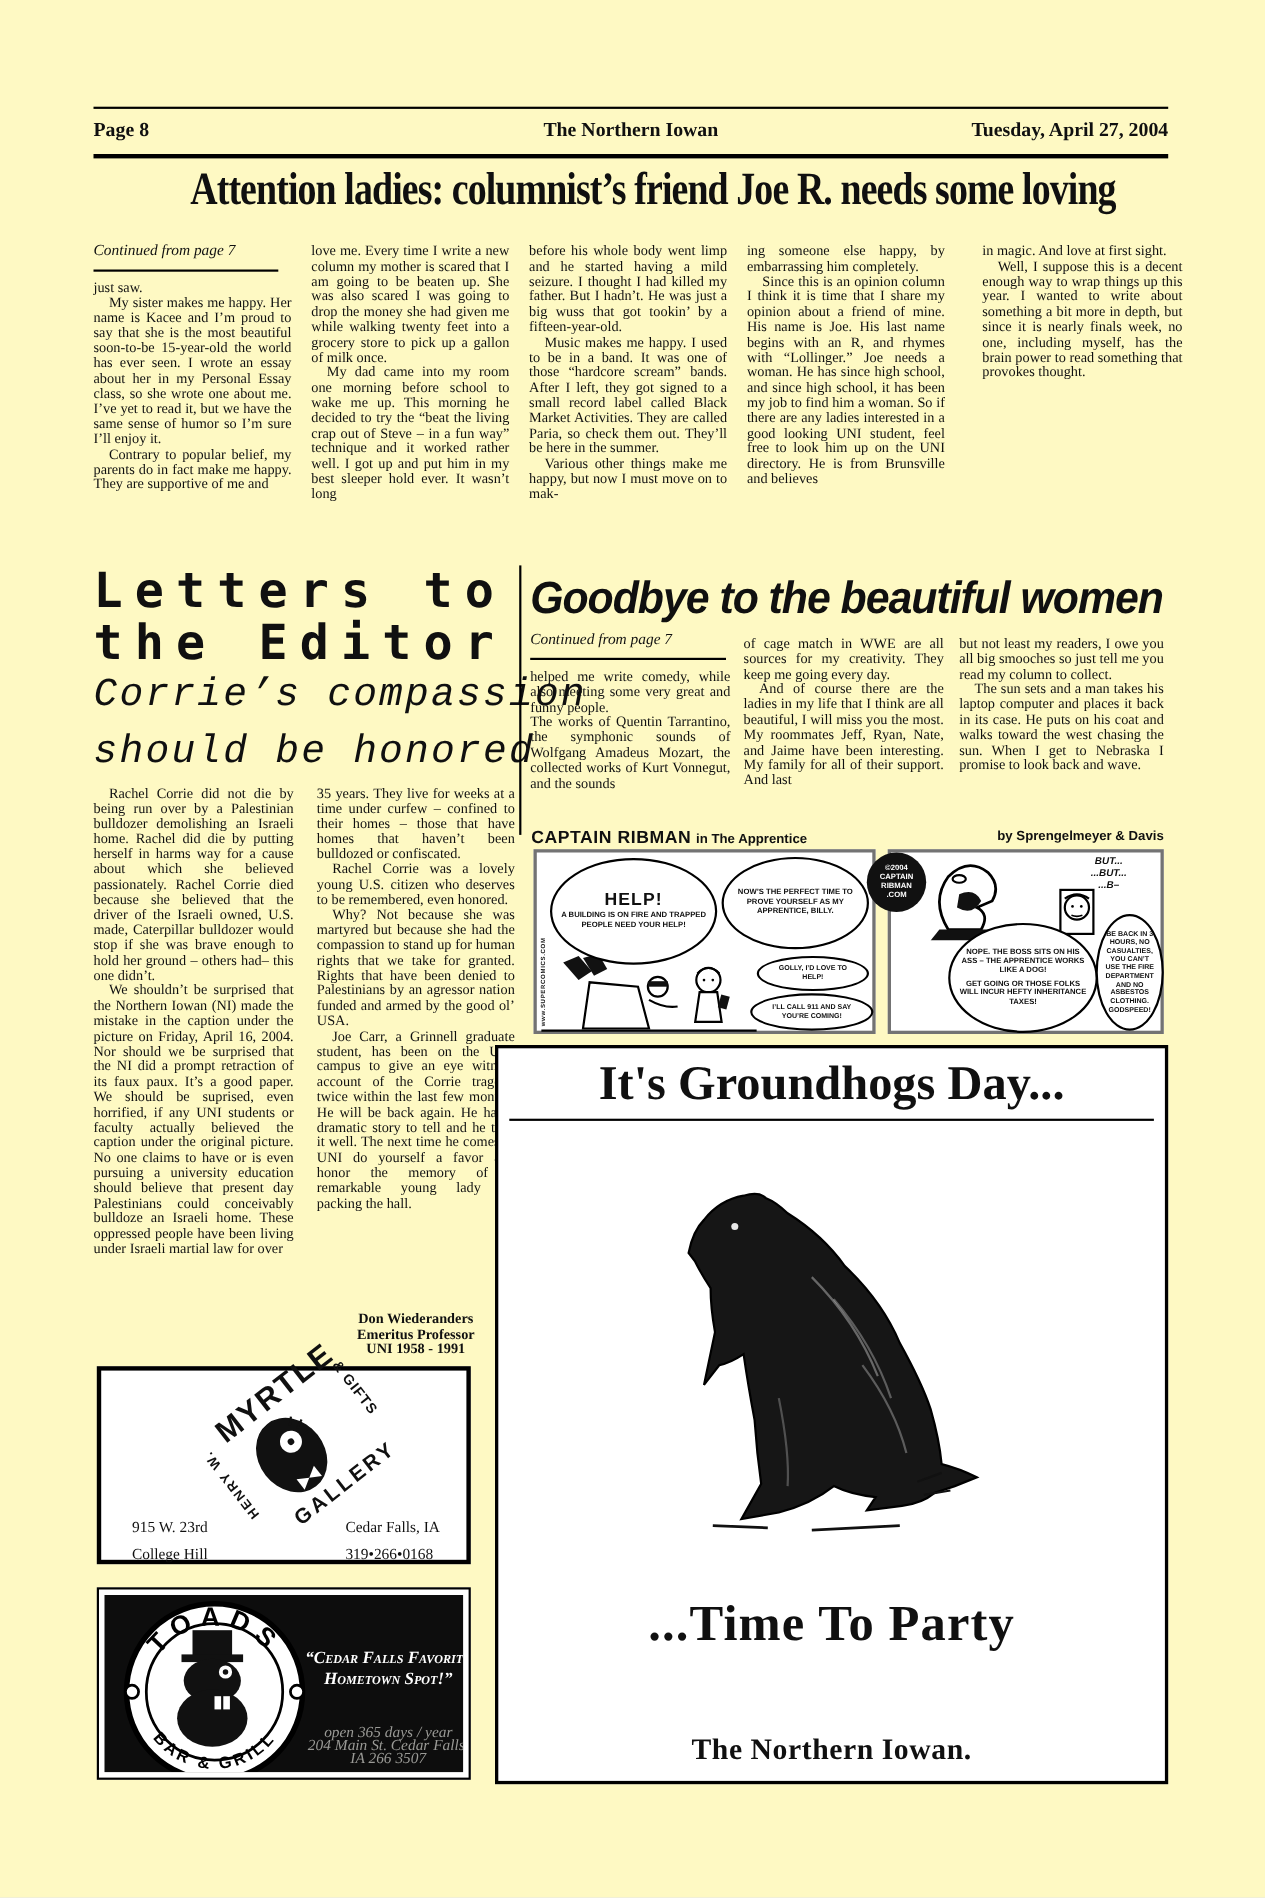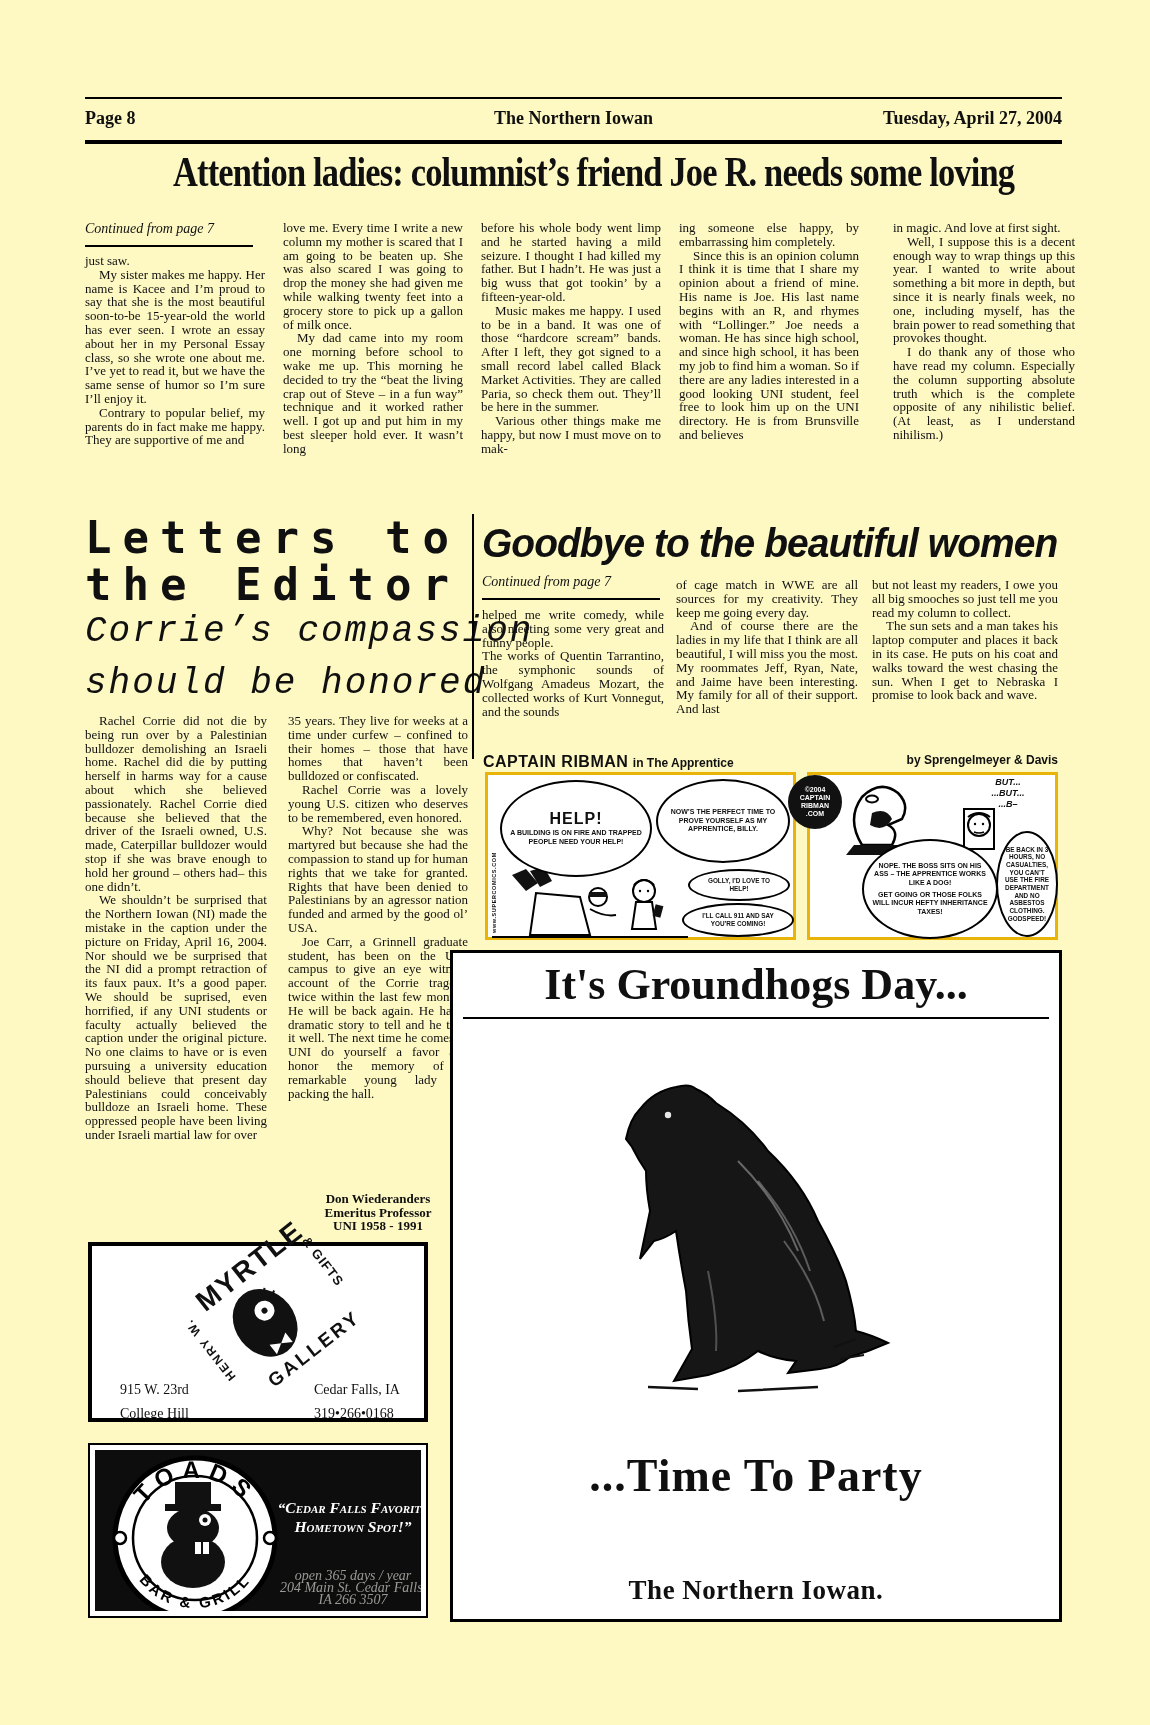--- a/index.html
+++ b/index.html
@@ -20,21 +20,21 @@
                  line-height:47px;letter-spacing:11px;white-space:nowrap;}
   .corrie{font-style:italic;font-size:36px;line-height:52px;letter-spacing:2px;white-space:nowrap;font-family:Liberation Mono, monospace;}
   .sig{font-weight:bold;font-size:13px;line-height:13.5px;text-align:center;}
   .goodbye-h{font-family:"Liberation Sans",sans-serif;font-weight:bold;font-style:italic;
              font-size:41px;letter-spacing:-1px;white-space:nowrap;transform:scaleX(.95);
              transform-origin:0 50%;}
   .comic-hdr{font-family:"Liberation Sans",sans-serif;font-weight:bold;}
   .comic-title{font-size:16px;letter-spacing:.5px;}
   .comic-ep{font-size:12px;}
   .comic-by{font-size:12px;float:right;}
-  .comic-panel{position:absolute;background:#fff;border:3px solid #eab308;box-sizing:border-box;overflow:visible;}
+  .comic-panel{position:absolute;background:#fff;border:3px solid #737373;box-sizing:border-box;overflow:visible;}
   .bubble{position:absolute;background:#fff;border:2px solid #000;border-radius:50%;
           display:flex;flex-direction:column;align-items:center;justify-content:center;
           text-align:center;font-family:"Liberation Sans",sans-serif;font-weight:bold;
           padding:3px 8px;box-sizing:border-box;z-index:2;}
   .fz7{font-size:7px;line-height:1.2;}
   .fz65{font-size:6.4px;line-height:1.2;}
   .help-big{font-size:16px;line-height:1;letter-spacing:1px;margin-bottom:2px;}
   .vsite{position:absolute;left:3px;top:158px;font:bold 5.5px "Liberation Sans",sans-serif;
          letter-spacing:.6px;transform:rotate(-90deg);transform-origin:0 0;white-space:nowrap;}
   .badge{position:absolute;left:-22px;top:0;width:54px;height:54px;background:#111;color:#fff;
@@ -89,21 +89,20 @@
       <p>Music makes me happy. I used to be in a band. It was one of those “hardcore scream” bands. After I left, they got signed to a small record label called Black Market Activities. They are called Paria, so check them out. They’ll be here in the summer.</p>
       <p>Various other things make me happy, but now I must move on to mak-</p>
     </div>
   <div class="abs col bodytext" style="left:679px;top:221px;width:180px;">
       <p>ing someone else happy, by embarrassing him completely.</p>
       <p>Since this is an opinion column I think it is time that I share my opinion about a friend of mine. His name is Joe. His last name begins with an R, and rhymes with “Lollinger.” Joe needs a woman. He has since high school, and since high school, it has been my job to find him a woman. So if there are any ladies interested in a good looking UNI student, feel free to look him up on the UNI directory. He is from Brunsville and believes</p>
     </div>
   <div class="abs col bodytext" style="left:877px;top:221px;width:182px;margin-left:16px;">
       <p>in magic. And love at first sight.</p>
       <p>Well, I suppose this is a decent enough way to wrap things up this year. I wanted to write about something a bit more in depth, but since it is nearly finals week, no one, including myself, has the brain power to read something that provokes thought.</p>
-      <p>I do thank any of those who have read my column. Especially the column supporting absolute truth which is the complete opposite of any nihilistic belief. (At least, as I understand nihilism.)</p>
     </div>
 
   <div class="abs letters-title" style="left:85px;top:514px;">Letters to</div>
   <div class="abs letters-title" style="left:85px;top:561px;">the Editor</div>
   <div class="abs corrie" style="left:85px;top:606px;">Corrie’s compassion</div>
   <div class="abs corrie" style="left:85px;top:658px;">should be honored</div>
   <div class="abs col bodytext indent-first" style="left:85px;top:714px;width:182px;">
       <p>Rachel Corrie did not die by being run over by a Palestinian bulldozer demolishing an Israeli home. Rachel did die by putting herself in harms way for a cause about which she believed passionately. Rachel Corrie died because she believed that the driver of the Israeli owned, U.S. made, Caterpillar bulldozer would stop if she was brave enough to hold her ground – others had– this one didn’t.</p>
       <p>We shouldn’t be surprised that the Northern Iowan (NI) made the mistake in the caption under the picture on Friday, April 16, 2004. Nor should we be surprised that the NI did a prompt retraction of its faux paux. It’s a good paper. We should be suprised, even horrified, if any UNI students or faculty actually believed the caption under the original picture. No one claims to have or is even pursuing a university education should believe that present day Palestinians could conceivably bulldoze an Israeli home. These oppressed people have been living under Israeli martial law for over</p>
     </div>

